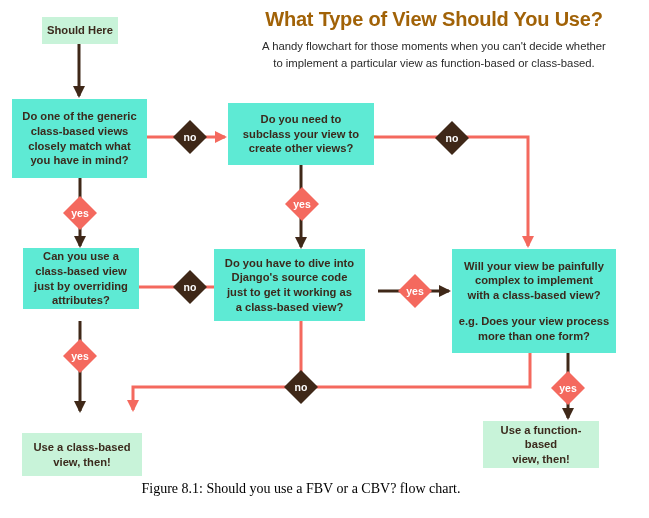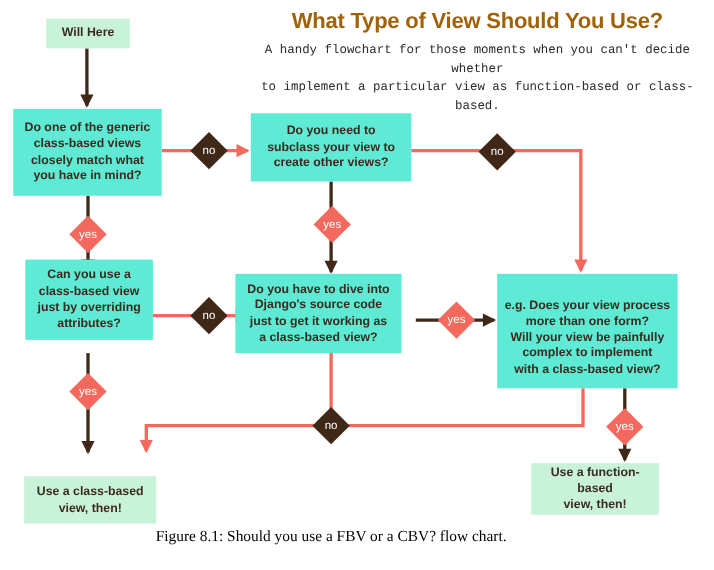--- a/index.html
+++ b/index.html
@@ -1,38 +1,38 @@
 <!DOCTYPE html>
 <html><head>
 <meta charset="utf-8">
 <style>
   html,body{margin:0;padding:0;background:#fff;}
   .page{position:relative;width:649px;height:518px;background:#ffffff;
         font-family:"Liberation Sans",sans-serif;overflow:hidden;}
 
   .header{position:absolute;left:224px;top:8px;width:420px;text-align:center;}
   .title{margin:0;font-size:20px;font-weight:700;color:#a16207;letter-spacing:-0.2px;}
-  .subtitle{margin:7px 0 0;font-size:11.3px;line-height:1.5;color:#2a2a2a;white-space:pre-line;font-family:Liberation Mono, monospace;}
+  .subtitle{margin:7px 0 0;font-size:11.3px;line-height:1.5;color:#2a2a2a;white-space:pre-line;}
 
   svg.connectors{position:absolute;left:0;top:0;z-index:1;}
 
   .node{position:absolute;z-index:2;box-sizing:border-box;
         display:flex;flex-direction:column;align-items:center;justify-content:center;
         text-align:center;color:#3b2a1d;font-size:11.2px;font-weight:600;
         line-height:1.3;white-space:pre-line;padding:2px;}
   .cream{background:#5eead4;}
   .mint{background:#c8f3d9;}
 
   .diamond{position:absolute;z-index:3;width:34px;height:34px;
            display:flex;align-items:center;justify-content:center;}
   .diamond .shape{position:absolute;left:5px;top:5px;width:24px;height:24px;
                   transform:rotate(45deg);}
   .diamond.pink .shape{background:#f4695e;}
   .diamond.brown .shape{background:#3f2818;}
-  .diamond .lbl{position:relative;z-index:1;color:#fff;font-size:10.5px;font-weight:400;}
+  .diamond .lbl{position:relative;z-index:1;color:#fff;font-size:10.5px;font-weight:700;}
 
   .caption{position:absolute;left:0;top:481px;width:602px;text-align:center;
            font-family:"Liberation Serif",serif;font-size:14px;color:#000;}
 </style>
 </head>
 <body>
 
 <div class="page">
 
   <div class="header">
@@ -58,47 +58,47 @@
     <path d="M378,291 H449" stroke="#3f2818" stroke-width="3" fill="none" marker-end="url(#arrow-brown)"></path>
     <path d="M568,353 V418" stroke="#3f2818" stroke-width="3" fill="none" marker-end="url(#arrow-brown)"></path>
 
     <path d="M147,137 H225" stroke="#f4695e" stroke-width="3" fill="none" marker-end="url(#arrow-pink)"></path>
     <path d="M139,287 H224" stroke="#f4695e" stroke-width="3" fill="none" marker-end="url(#arrow-pink)"></path>
     <path d="M374,137 H528 V246" stroke="#f4695e" stroke-width="3" fill="none" marker-end="url(#arrow-pink)"></path>
     <path d="M301,321 V387 H133 V410" stroke="#f4695e" stroke-width="3" fill="none" marker-end="url(#arrow-pink)"></path>
     <path d="M530,353 V387 H316" stroke="#f4695e" stroke-width="3" fill="none"></path>
   </svg>
 
-  <div class="node mint" style="left:42px;top:17px;width:76px;height:27px">Will Here</div>
+  <div class="node mint" style="left:42px;top:17px;width:76px;height:27px">Should Here</div>
 
   <div class="node cream" style="left:12px;top:99px;width:135px;height:79px">Do one of the generic
 class-based views
 closely match what
 you have in mind?</div>
 
   <div class="node cream" style="left:228px;top:103px;width:146px;height:62px">Do you need to
 subclass your view to
 create other views?</div>
 
-  <div class="node cream" style="left:23px;top:236px;width:116px;height:73px">Can you use a
+  <div class="node cream" style="left:23px;top:248px;width:116px;height:61px">Can you use a
 class-based view
 just by overriding
 attributes?</div>
 
   <div class="node cream" style="left:214px;top:249px;width:151px;height:72px">Do you have to dive into
 Django's source code
 just to get it working as
 a class-based view?</div>
 
   <div class="node cream" style="left:452px;top:249px;width:164px;height:104px">
-    <div style="margin-top:12px">e.g. Does your view process
-more than one form?</div>
     <div>Will your view be painfully
 complex to implement
 with a class-based view?</div>
+    <div style="margin-top:12px">e.g. Does your view process
+more than one form?</div>
   </div>
 
   <div class="node mint" style="left:22px;top:433px;width:120px;height:43px">Use a class-based
 view, then!</div>
 
   <div class="node mint" style="left:483px;top:421px;width:116px;height:47px">Use a function-based
 view, then!</div>
 
   <div class="diamond brown" style="left:173px;top:120px">
     <span class="shape"></span>

